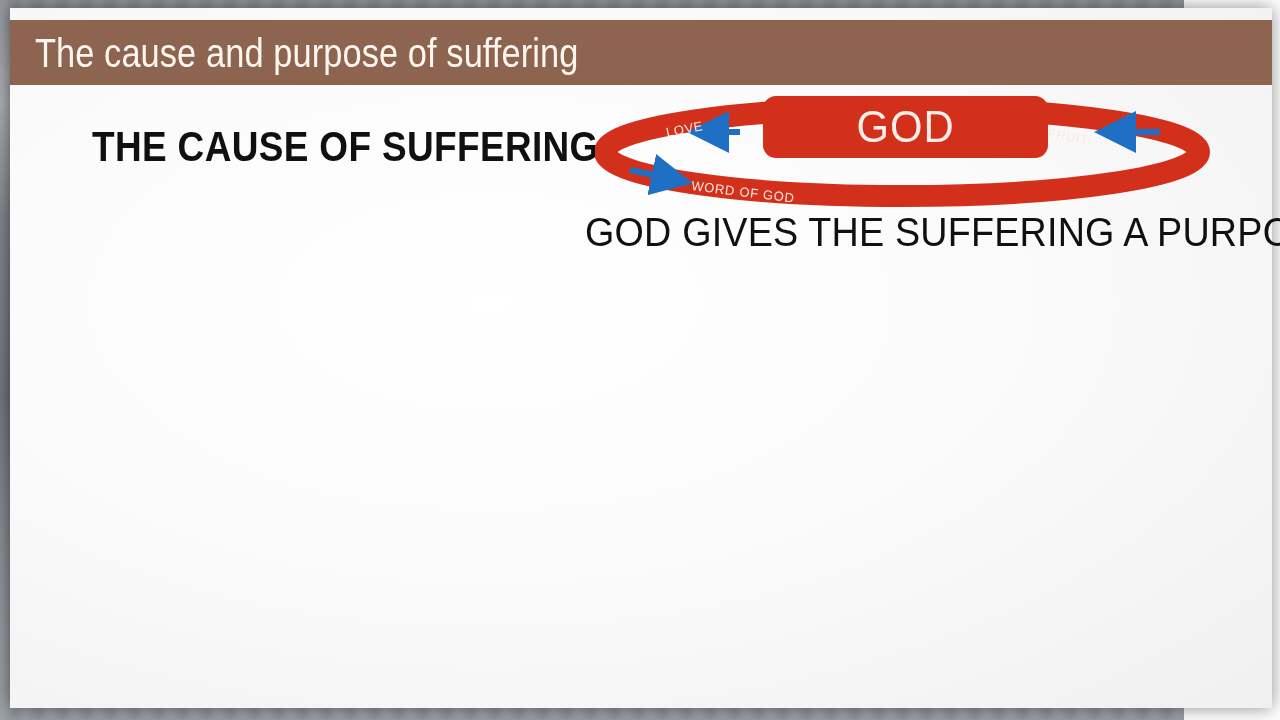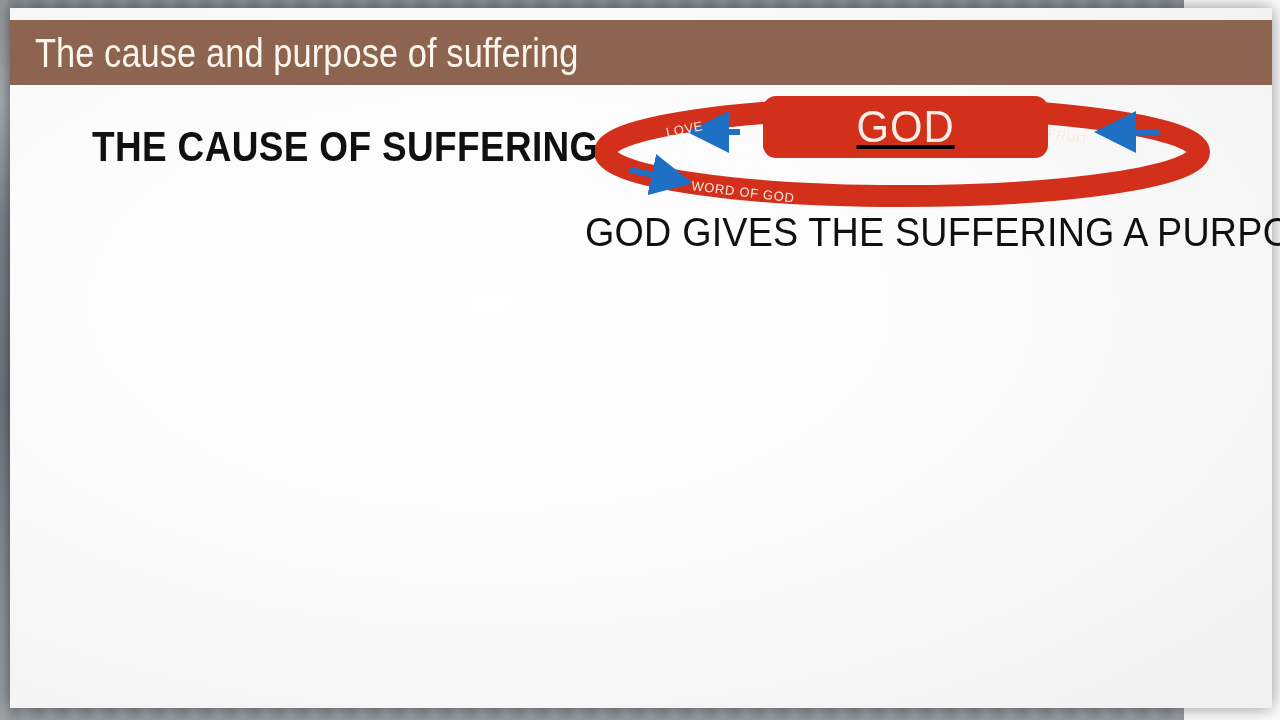--- a/index.html
+++ b/index.html
@@ -217,21 +217,20 @@
     left: 168px;
     top: 4px;
     width: 285px;
     height: 62px;
     background: #d2301b;
     border-radius: 13px;
     display: flex;
     align-items: center;
     justify-content: center;
     z-index: 3;
-    text-decoration: underline;
   }
   #god-label {
     color: #fdeee8;
     font-family: "Liberation Sans Narrow", "Liberation Sans", sans-serif;
     font-size: 44px;
     font-weight: 400;
     letter-spacing: 1px;
     transform: scaleX(0.95);
     line-height: 1;
   }

